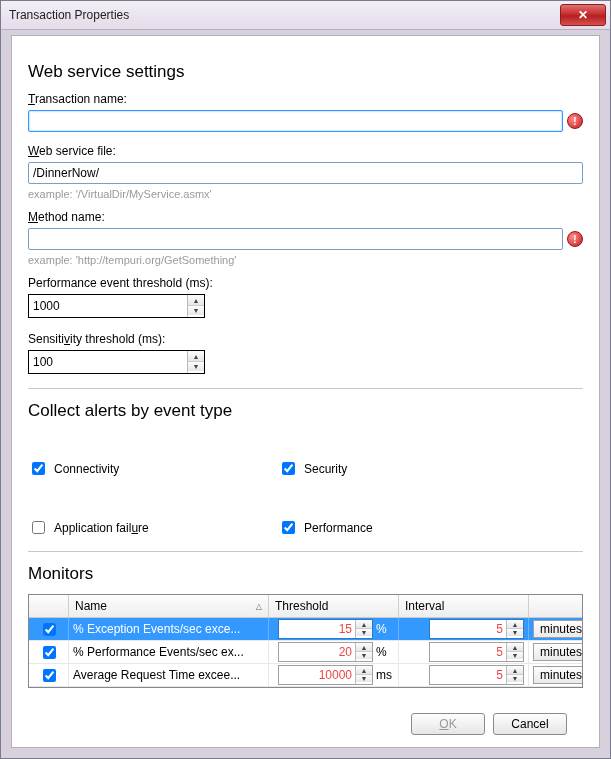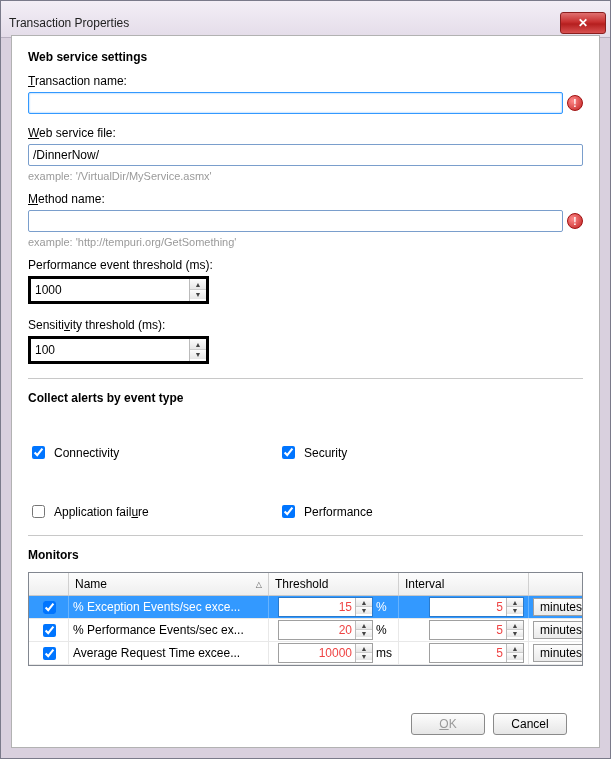--- a/index.html
+++ b/index.html
@@ -19,21 +19,21 @@
     position: relative;
     box-shadow: 0 0 6px rgba(0,0,0,0.3);
   }
   .titlebar {
     height: 28px;
     background: linear-gradient(#f3eef6, #e4dce9);
     border-bottom: 1px solid #b8b0c0;
     display: flex;
     align-items: center;
     justify-content: space-between;
-    padding: 8px 0 0 8px;
+    padding: 0 0 0 8px;
   }
   .titlebar .title {
     color: #222;
     font-size: 12px;
   }
   .close-btn {
     width: 44px;
     height: 20px;
     margin-right: 4px;
     background: linear-gradient(#e07070, #c72f2f 45%, #b51f1f 55%, #d85050);
@@ -49,23 +49,23 @@
   }
   .content {
     position: absolute;
     top: 34px; left: 10px; right: 10px; bottom: 10px;
     background: #fff;
     border: 1px solid #b2b2b2;
     box-sizing: border-box;
     padding: 14px 16px 12px 16px;
   }
   .section-title {
-    font-weight: bold;
-    font-size: 12px;
-    margin: 0 0 10px 0;
+    font-weight: normal;
+    font-size: 17px;
+    margin: 12px 0 10px 0;
   }
   .field-label {
     margin: 6px 0 4px 0;
   }
   .field-label .u { text-decoration: underline; }
   .text-input-row {
     display: flex;
     align-items: center;
     gap: 4px;
   }
@@ -98,21 +98,21 @@
   .hint {
     color: #9a9a9a;
     font-size: 11px;
     margin: 4px 0 10px 0;
   }
   .spinner-row {
     margin-bottom: 14px;
   }
   .spinner {
     display: inline-flex;
-    border: 3px solid #000000;
+    border: 1px solid #000000;
     height: 22px;
     background: #fff;
   }
   .spinner input {
     width: 150px;
     border: none;
     padding: 2px 4px;
     font-family: inherit;
     font-size: 12px;
     outline: none;

